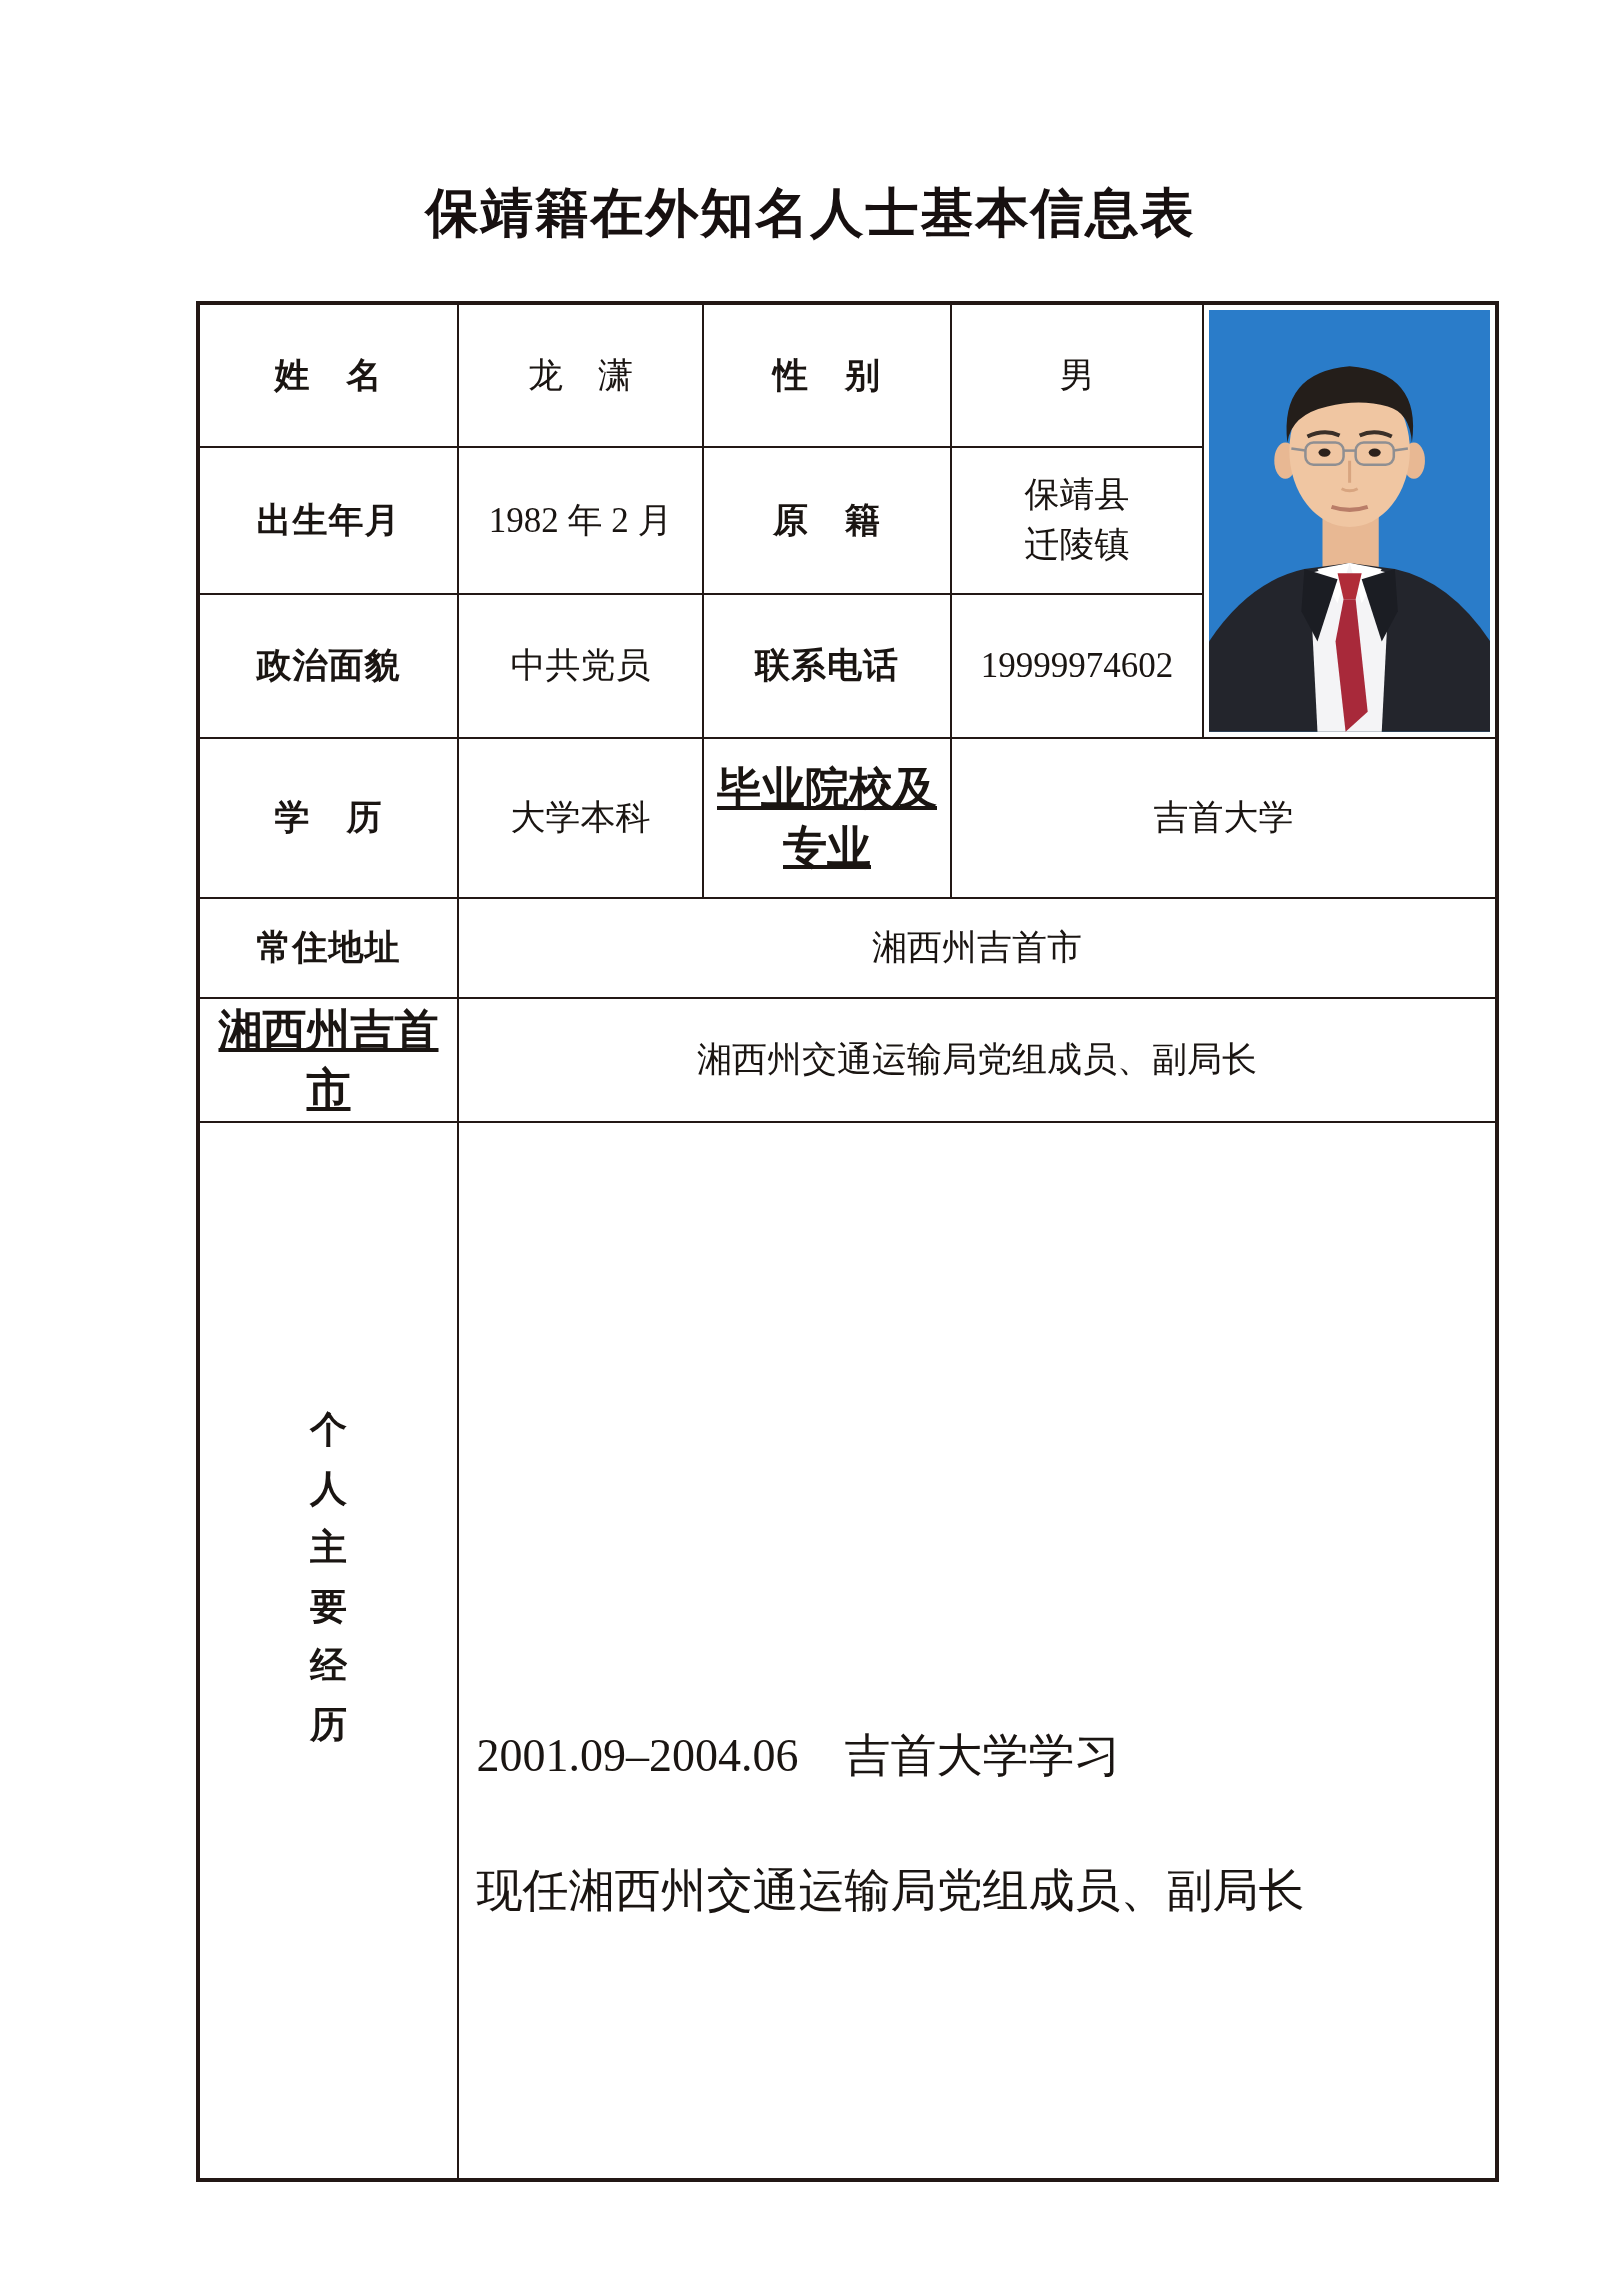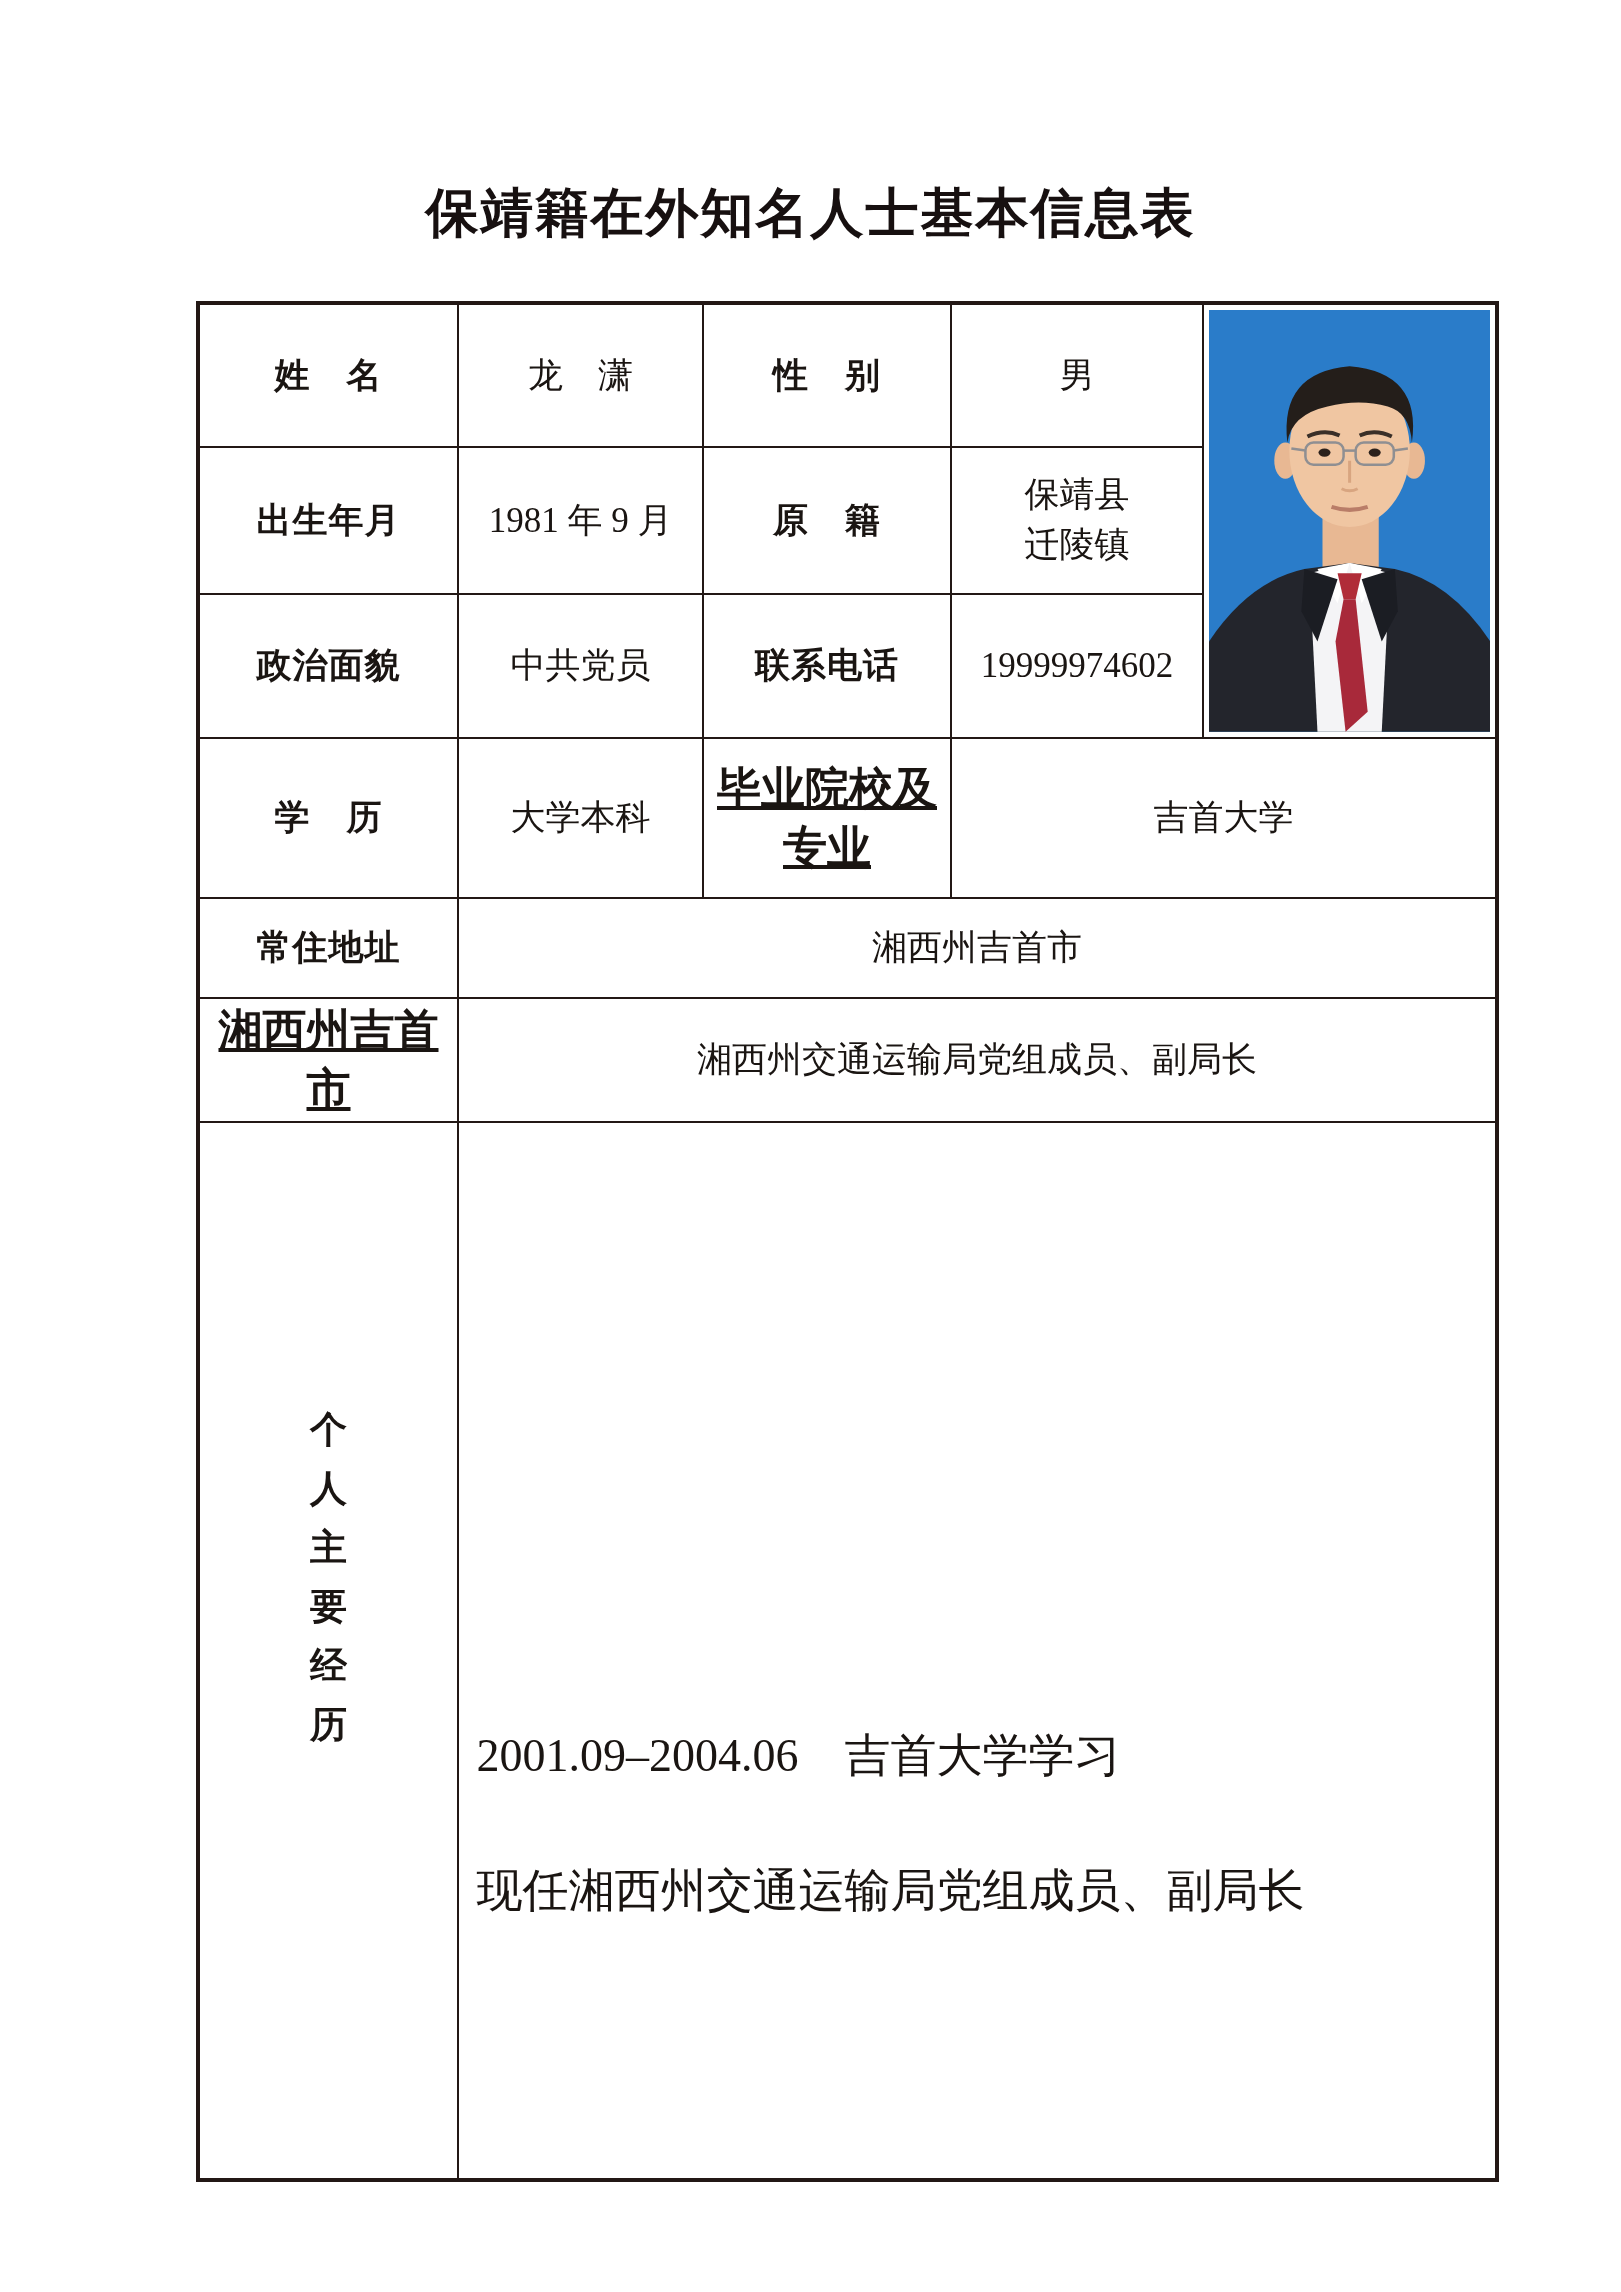--- a/index.html
+++ b/index.html
@@ -118,21 +118,21 @@
         <ellipse cx="165" cy="142" rx="6" ry="4" fill="#2b211c"></ellipse>
 
         <path d="M140,150 L140,172 M132,178 Q140,182 148,178" stroke="#d8a580" stroke-width="3" fill="none"></path>
 
         <path d="M122,196 Q140,202 158,196" stroke="#b97d68" stroke-width="4" fill="none"></path>
       </svg>
     </td>
   </tr>
   <tr style="height:144px">
     <td class="lbl">出生年月</td>
-    <td class="val">1981 年 9 月</td>
+    <td class="val">1982 年 2 月</td>
     <td class="lbl">原　籍</td>
     <td class="val two-line">保靖县
 迁陵镇</td>
   </tr>
   <tr style="height:140px">
     <td class="lbl">政治面貌</td>
     <td class="val">中共党员</td>
     <td class="lbl">联系电话</td>
     <td class="val">19999974602</td>
   </tr>

